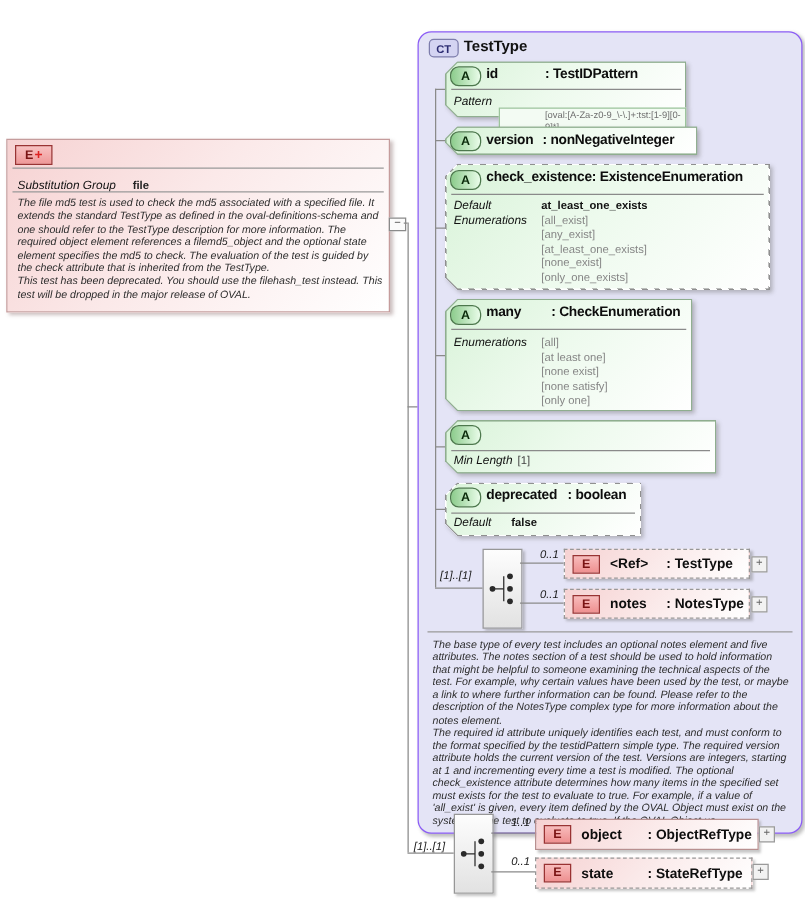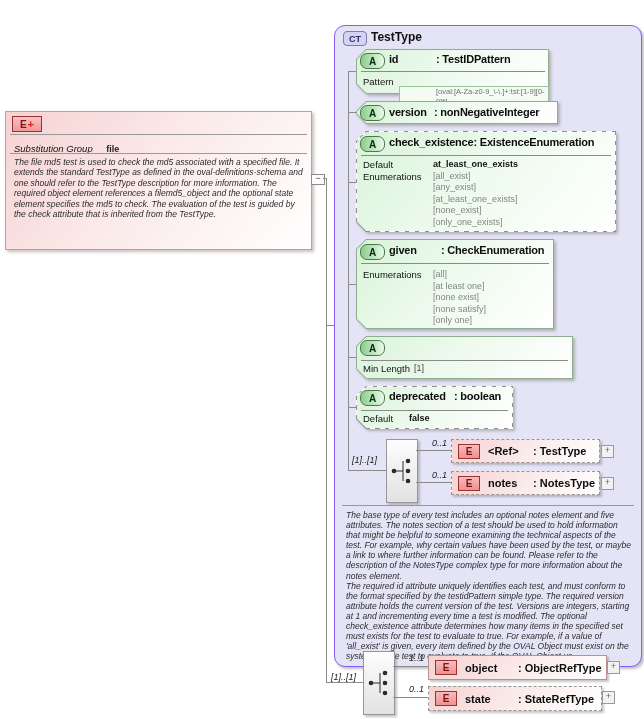--- a/index.html
+++ b/index.html
@@ -53,21 +53,21 @@
           background:linear-gradient(130deg,#d9f3d9 0%,#edfaed 45%,#ffffff 100%);}
   .attr-content{position:absolute;inset:0;}
   .a-icon{position:absolute;left:4px;width:23px;height:14px;border-radius:7px;
           background:linear-gradient(90deg,#8ccc8c,#e9fce9);border:1px solid #4d784d;
           color:#0a2a0a;font-size:10px;font-weight:bold;
           display:flex;align-items:center;justify-content:center;}
   .attr-head{position:absolute;left:33px;right:2px;display:flex;font-size:11px;font-weight:bold;
           color:#0d0d0d;letter-spacing:-0.2px;white-space:nowrap;}
   .attr-name{display:inline-block;}
   .attr-sep{position:absolute;left:5px;height:1px;background:#8a8a8a;}
-  .facet-col-label{position:absolute;font-size:9.5px;color:#111;line-height:11.5px;}
+  .facet-col-label{position:absolute;font-style:italic;font-size:9.5px;color:#111;line-height:11.5px;}
   .enum-col{position:absolute;color:#858585;line-height:11.5px;font-size:9px;}
   .enum-default{color:#111;font-weight:bold;}
   .pattern-box{display:inline-block;border:1px solid #9cc49c;background:#f3fbf3;
           color:#6f6f6f;font-size:7.5px;padding:0 2px;line-height:10px;}
 
   
   .seqbox{position:absolute;width:30px;height:62px;background:linear-gradient(180deg,#fdfdfd,#e2e2e2);
           border:1px solid #979797;box-shadow:2px 2px 2px rgba(110,110,110,0.4);}
   .occurs{position:absolute;font-style:italic;font-size:9px;color:#1a1a1a;white-space:nowrap;}
   .card{position:absolute;font-style:italic;font-size:9px;color:#1a1a1a;width:28px;text-align:right;}
@@ -100,20 +100,21 @@
       </span>
     </div>
     <div class="sep" style="left:4px;right:4px;top:22px;"></div>
     <div style="position:absolute;left:8px;top:26px;">
       <span class="facet-label">Substitution Group</span>
       <span class="subst-val" style="margin-left:9px;">file</span>
     </div>
     <div class="sep" style="left:4px;right:4px;top:41px;"></div>
     <div class="desc" style="position:absolute;left:8px;top:45px;width:292px;">
       <div>The file md5 test is used to check the md5 associated with a specified file. It extends the standard TestType as defined in the oval-definitions-schema and one should refer to the TestType description for more information. The required object element references a filemd5_object and the optional state element specifies the md5 to check. The evaluation of the test is guided by the check attribute that is inherited from the TestType.</div>
+      <div>This test has been deprecated. You should use the filehash_test instead. This test will be dropped in the major release of OVAL.</div>
     </div>
   </div>
 
   <div class="minus-box">−</div>
   <div class="hline" style="left:323px;top:178px;width:3px;"></div>
   <div class="vline" style="left:326px;top:178px;height:504px;"></div>
   <div class="hline" style="left:326px;top:325px;width:8px;"></div>
   <div class="hline" style="left:326px;top:682px;width:37px;"></div>
 
   <div class="ct-box">
@@ -184,21 +185,21 @@
       </div>
     </div>
 
     <div class="attr" style="left:21px;top:213px;width:198px;height:90px;">
       <div class="shape">
           <div class="fill"></div>
         </div>
       <div class="attr-content">
         <span class="a-icon" style="top:5px;">A</span>
         <div class="attr-head" style="top:5px;">
-          <span class="attr-name" style="min-width:52px;">given</span>
+          <span class="attr-name" style="min-width:52px;">many</span>
           <span class="attr-type">: CheckEnumeration</span>
         </div>
         <div class="attr-sep" style="top:24px;right:5px;"></div>
         <span class="facet-col-label" style="left:7px;top:30px;">Enumerations</span>
         <div class="enum-col" style="left:77px;top:30px;">
           <div>[all]</div>
           <div>[at least one]</div>
           <div>[none exist]</div>
           <div>[none satisfy]</div>
           <div>[only one]</div>

